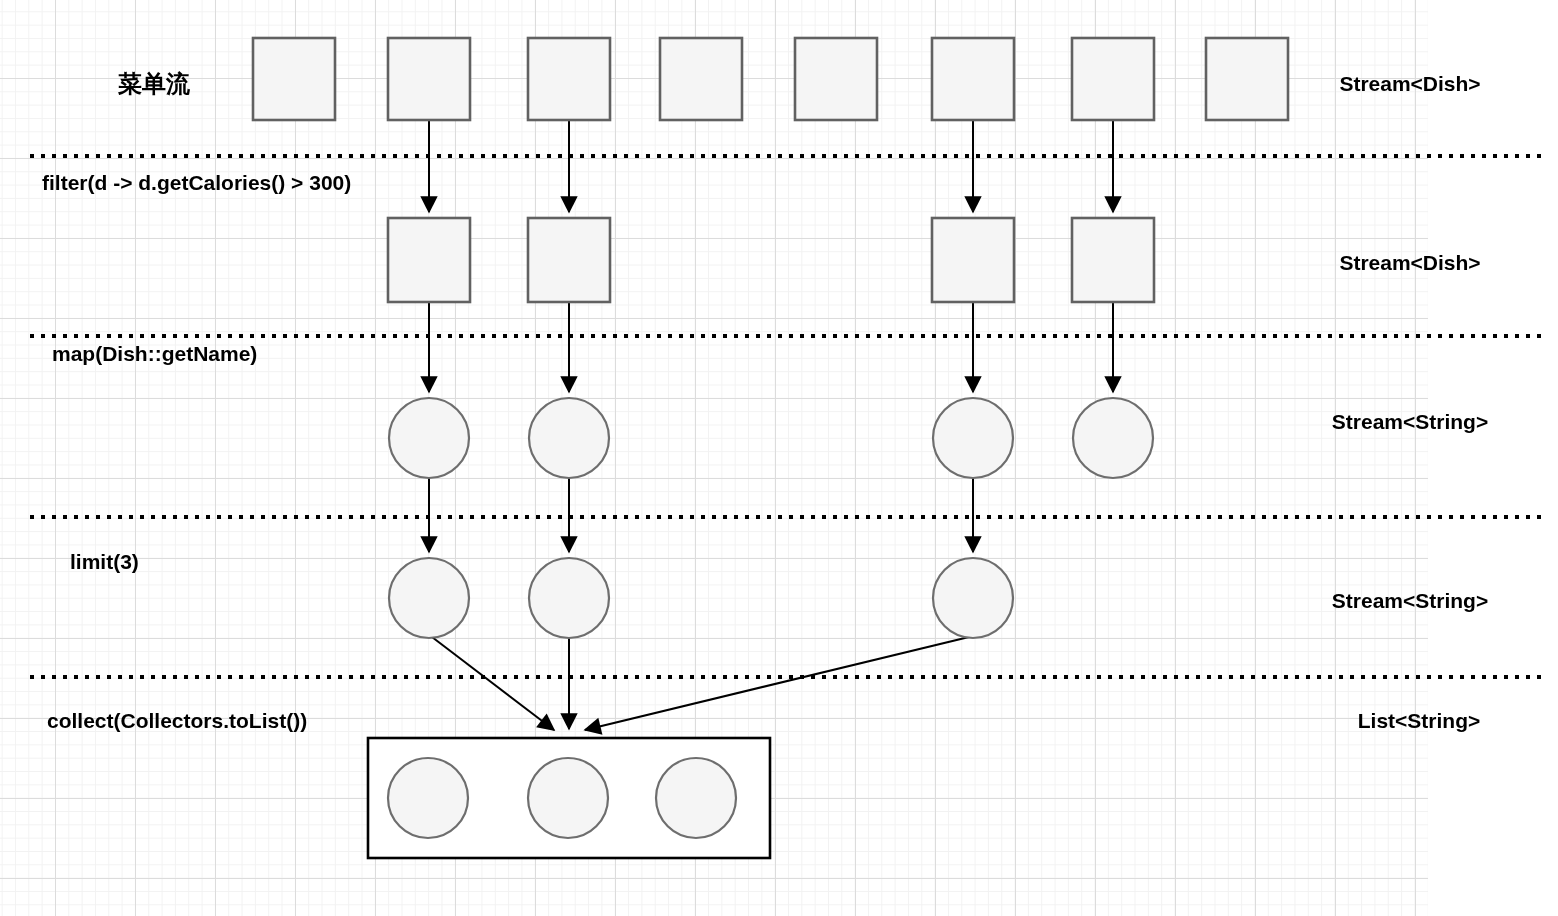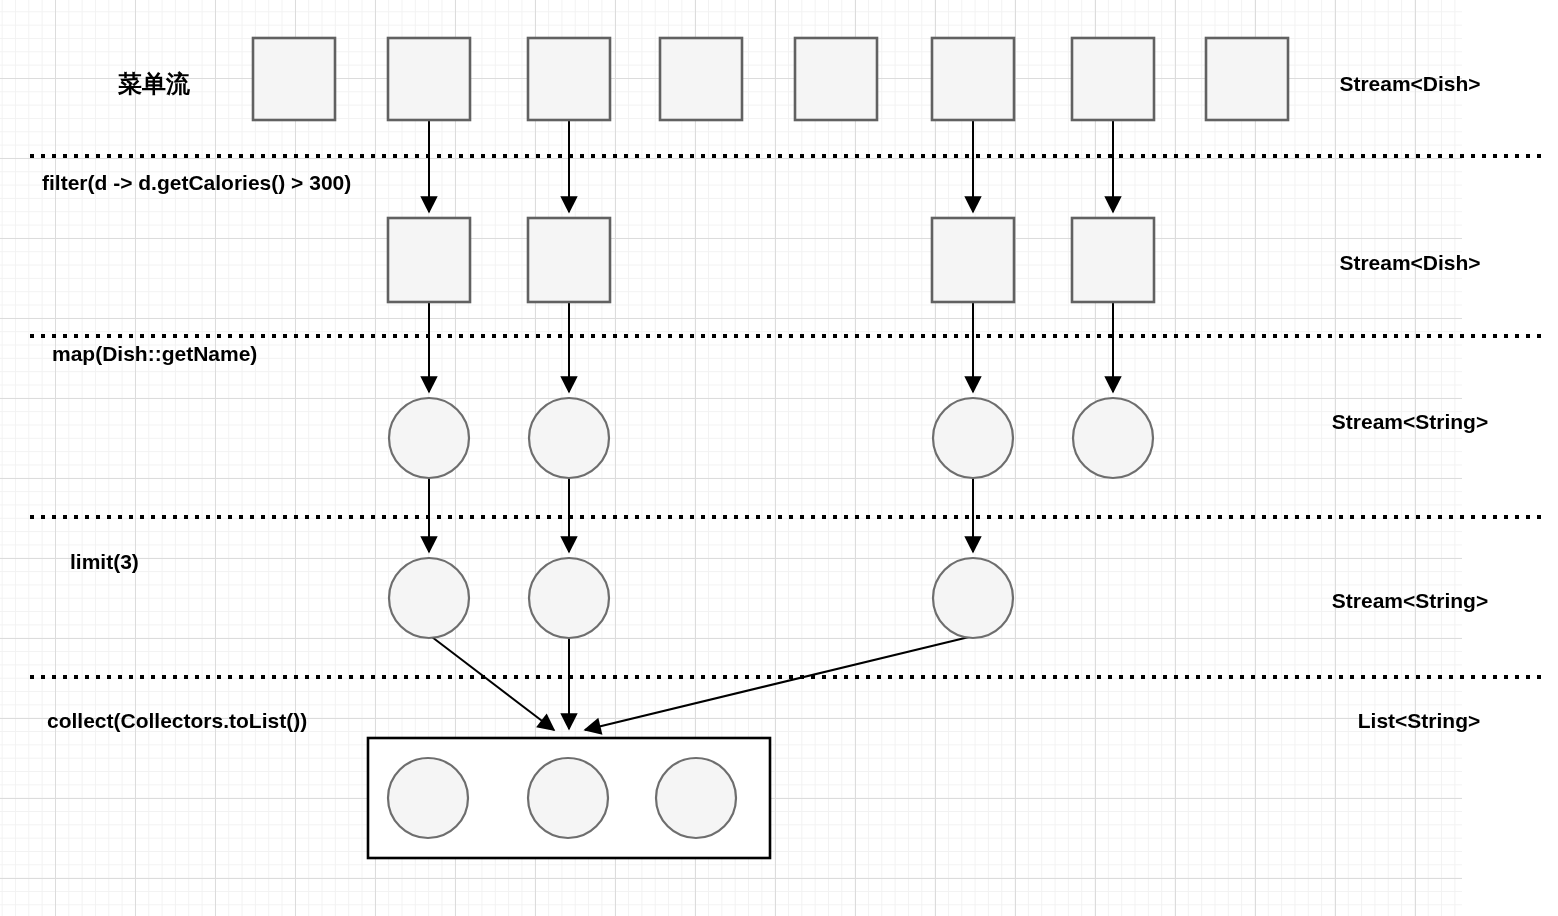--- a/index.html
+++ b/index.html
@@ -15,21 +15,20 @@
     width: 1428px;
     height: 916px;
     background-color: #ffffff;
     background-image:
       linear-gradient(#dcdcdc 1px, transparent 1px),
       linear-gradient(90deg, #dcdcdc 1px, transparent 1px),
       linear-gradient(#f2f2f2 1px, transparent 1px),
       linear-gradient(90deg, #f2f2f2 1px, transparent 1px);
     background-size: 80px 80px, 80px 80px, 13.33px 13.33px, 13.33px 13.33px;
     background-position: -25px -2px;
-    padding-left: 34px;
   }
   svg.diagram {
     position: absolute;
     top: 0;
     left: 0;
   }
   .shape-sq   { fill: #f5f5f5; stroke: #616161; stroke-width: 2.6; }
   .shape-circ { fill: #f5f5f5; stroke: #6e6e6e; stroke-width: 2.2; }
   .list-box   { fill: #ffffff; stroke: #000000; stroke-width: 2.6; }
   .flow-arrow { stroke: #000000; stroke-width: 2; fill: none; }

